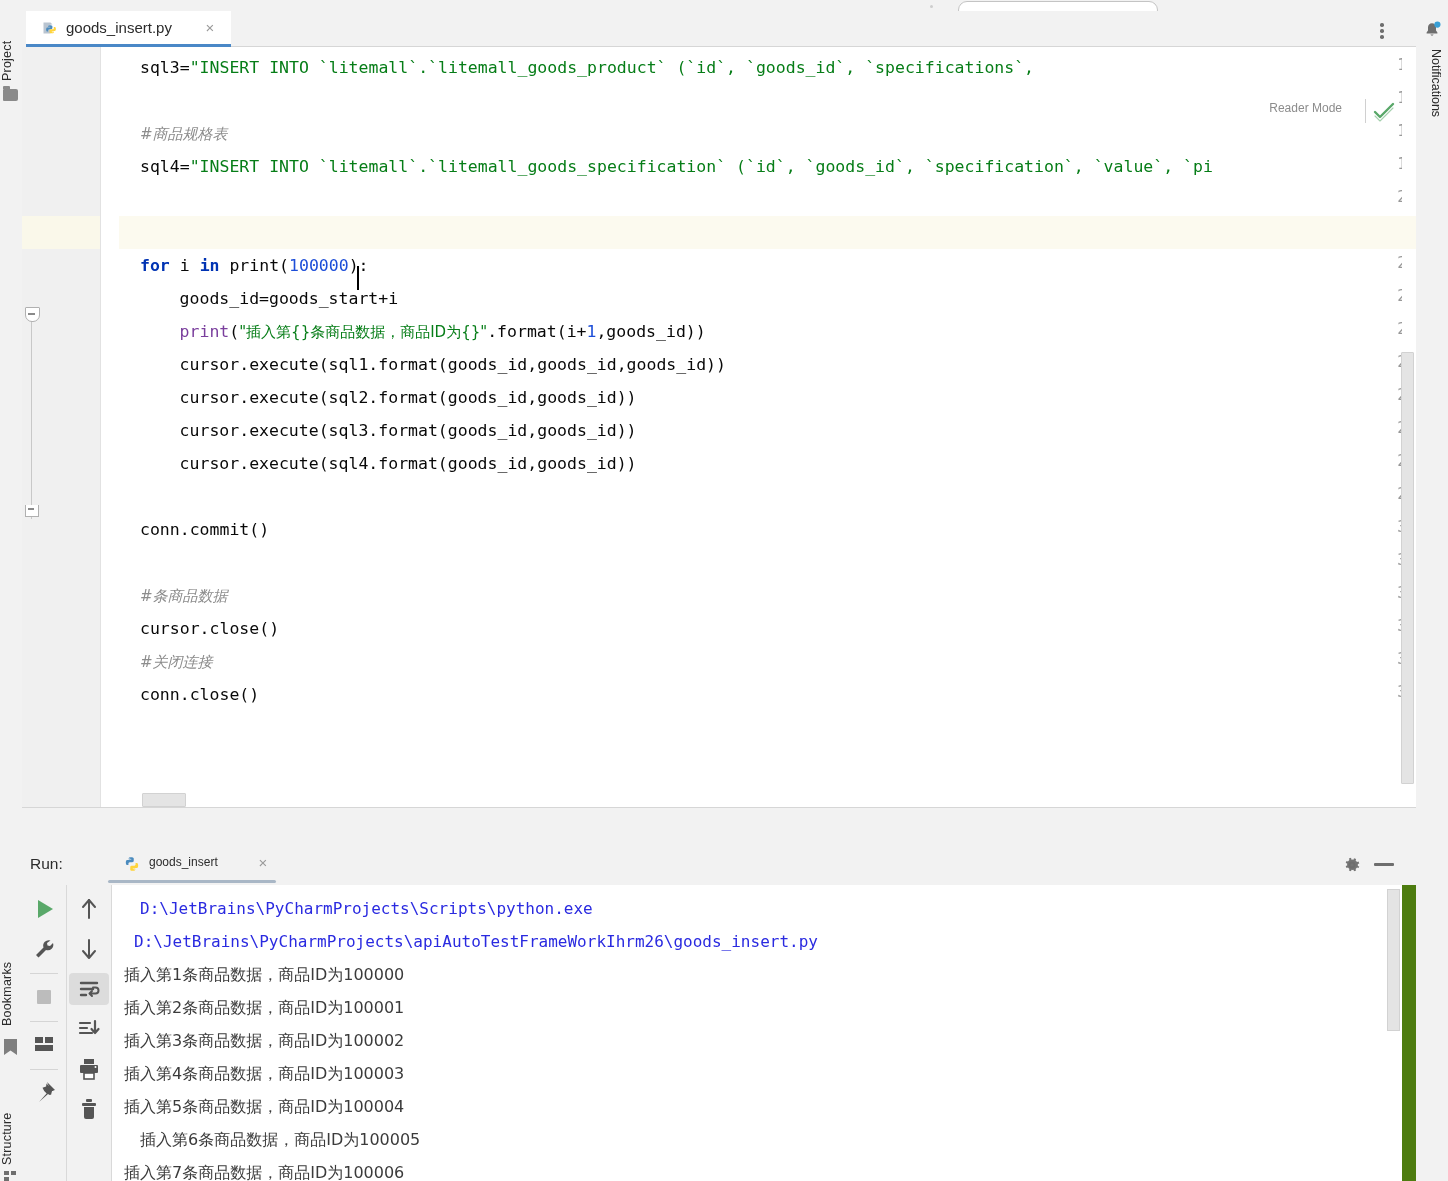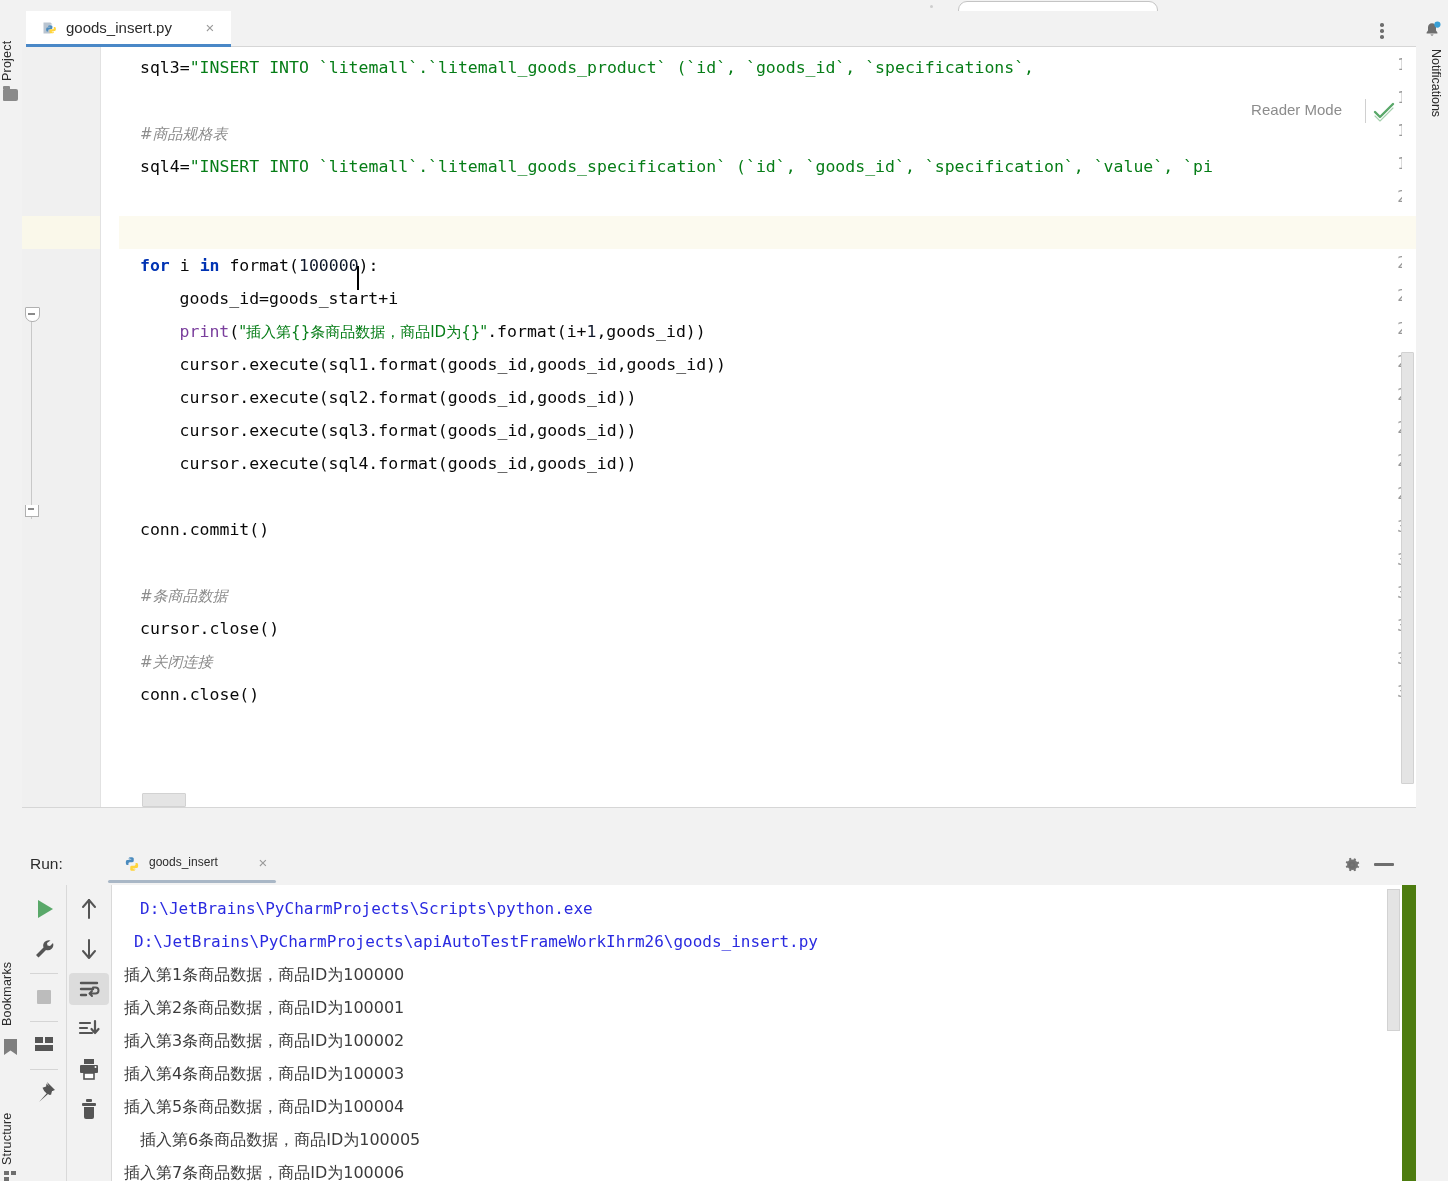--- a/index.html
+++ b/index.html
@@ -70,37 +70,37 @@
 
   .lnum{position:absolute;right:0;width:66px;text-align:right;font-size:15.5px;color:#999999;
         font-family:"DejaVu Sans Mono","Liberation Mono",monospace;}
   .caretline-g{position:absolute;left:0;width:78px;height:33px;background:#faf8ea;}
   .caretline-e{position:absolute;left:97px;width:1297px;height:33px;background:#fcfaef;}
 
   .code{position:absolute;left:118px;font-size:16.5px;line-height:33px;white-space:pre;color:#080808;
         font-family:"DejaVu Sans Mono","Liberation Mono",monospace;}
   .s-str{color:#067d17;}
   .s-com{color:#8c8c8c;font-style:italic;margin-top:23px;}
-  .s-num{color:#0f172a;}
+  .s-num{color:#1d4ed8;}
   .s-kw{color:#0033b3;font-weight:bold;}
   .s-fn{color:#7a3e9d;}
   .s-cn{font-family:"DejaVu Sans","Liberation Sans",sans-serif;font-size:15px;}
 
   #caret{position:absolute;left:335px;top:219px;width:1.5px;height:24px;background:#000;}
 
   
   .fold{position:absolute;left:3px;width:13px;height:13px;}
   .fold-open{border:1px solid #b0b0b0;background:#fff;border-radius:1px 1px 7px 7px;}
   .fold-open:after{content:"";position:absolute;left:2px;top:5px;width:7px;height:1.5px;background:#8a8a8a;}
   .fold-end{position:absolute;left:3px;width:12px;height:11px;border:1px solid #b0b0b0;border-top:none;background:#fff;}
   .fold-end:after{content:"";position:absolute;left:2px;top:3px;width:6px;height:1.5px;background:#8a8a8a;}
   #foldline{position:absolute;left:9px;top:272px;width:1px;height:200px;background:#c8c8c8;}
 
   
-  #reader-mode{position:absolute;right:66px;top:52px;font-size:15px;color:#8c8c8c;background:#ffffff;padding:2px 8px;}
+  #reader-mode{position:absolute;right:66px;top:52px;font-size:12px;color:#8c8c8c;background:#ffffff;padding:2px 8px;}
   #rm-sep{position:absolute;right:50px;top:52px;width:1px;height:24px;background:#d0d0d0;}
   #rm-check{position:absolute;right:20px;top:52px;width:24px;height:24px;}
 
   
   #vscroll-track{position:absolute;right:0;top:0;width:14px;height:760px;background:#ffffff;}
   #vscroll-thumb{position:absolute;right:2px;top:305px;width:11px;height:430px;background:#e4e4e4;border:1px solid #d2d2d2;border-radius:1px;}
   #hscroll-track{position:absolute;left:97px;bottom:0;right:14px;height:16px;background:#ffffff;}
   #hscroll-thumb{position:absolute;left:23px;top:2px;width:42px;height:12px;background:#e4e4e4;border:1px solid #d2d2d2;border-radius:1px;}
 
   
@@ -216,21 +216,21 @@
       <div class="lnum" style="top: 603px;">34</div>
       <div class="lnum" style="top: 636px;">35</div>
     </div>
   <div id="code-lines">
       <div class="code mono" style="top: 4px;"><span>sql3=</span><span class="s-str">"INSERT INTO `litemall`.`litemall_goods_product` (`id`, `goods_id`, `specifications`,</span></div>
       <div class="code mono" style="top: 37px;"></div>
       <div class="code mono" style="top: 70px;"><span class="s-com s-cn">#商品规格表</span></div>
       <div class="code mono" style="top: 103px;"><span>sql4=</span><span class="s-str">"INSERT INTO `litemall`.`litemall_goods_specification` (`id`, `goods_id`, `specification`, `value`, `pi</span></div>
       <div class="code mono" style="top: 136px;"></div>
       <div class="code mono" style="top: 169px;"><span>goods_start=</span><span class="s-num">100000</span></div>
-      <div class="code mono" style="top: 202px;"><span class="s-kw">for</span><span> i </span><span class="s-kw">in</span><span> format(</span><span class="s-num">100000</span><span>):</span></div>
+      <div class="code mono" style="top: 202px;"><span class="s-kw">for</span><span> i </span><span class="s-kw">in</span><span> print(</span><span class="s-num">100000</span><span>):</span></div>
       <div class="code mono" style="top: 235px; padding-left: 39.6px;"><span>goods_id=goods_start+i</span></div>
       <div class="code mono" style="top: 268px; padding-left: 39.6px;"><span class="s-fn">print</span><span>(</span><span class="s-str s-cn">"插入第{}条商品数据，商品ID为{}"</span><span>.format(i+</span><span class="s-num">1</span><span>,goods_id))</span></div>
       <div class="code mono" style="top: 301px; padding-left: 39.6px;"><span>cursor.execute(sql1.format(goods_id,goods_id,goods_id))</span></div>
       <div class="code mono" style="top: 334px; padding-left: 39.6px;"><span>cursor.execute(sql2.format(goods_id,goods_id))</span></div>
       <div class="code mono" style="top: 367px; padding-left: 39.6px;"><span>cursor.execute(sql3.format(goods_id,goods_id))</span></div>
       <div class="code mono" style="top: 400px; padding-left: 39.6px;"><span>cursor.execute(sql4.format(goods_id,goods_id))</span></div>
       <div class="code mono" style="top: 433px;"></div>
       <div class="code mono" style="top: 466px;"><span>conn.commit()</span></div>
       <div class="code mono" style="top: 499px;"></div>
       <div class="code mono" style="top: 532px;"><span class="s-com s-cn">#条商品数据</span></div>

